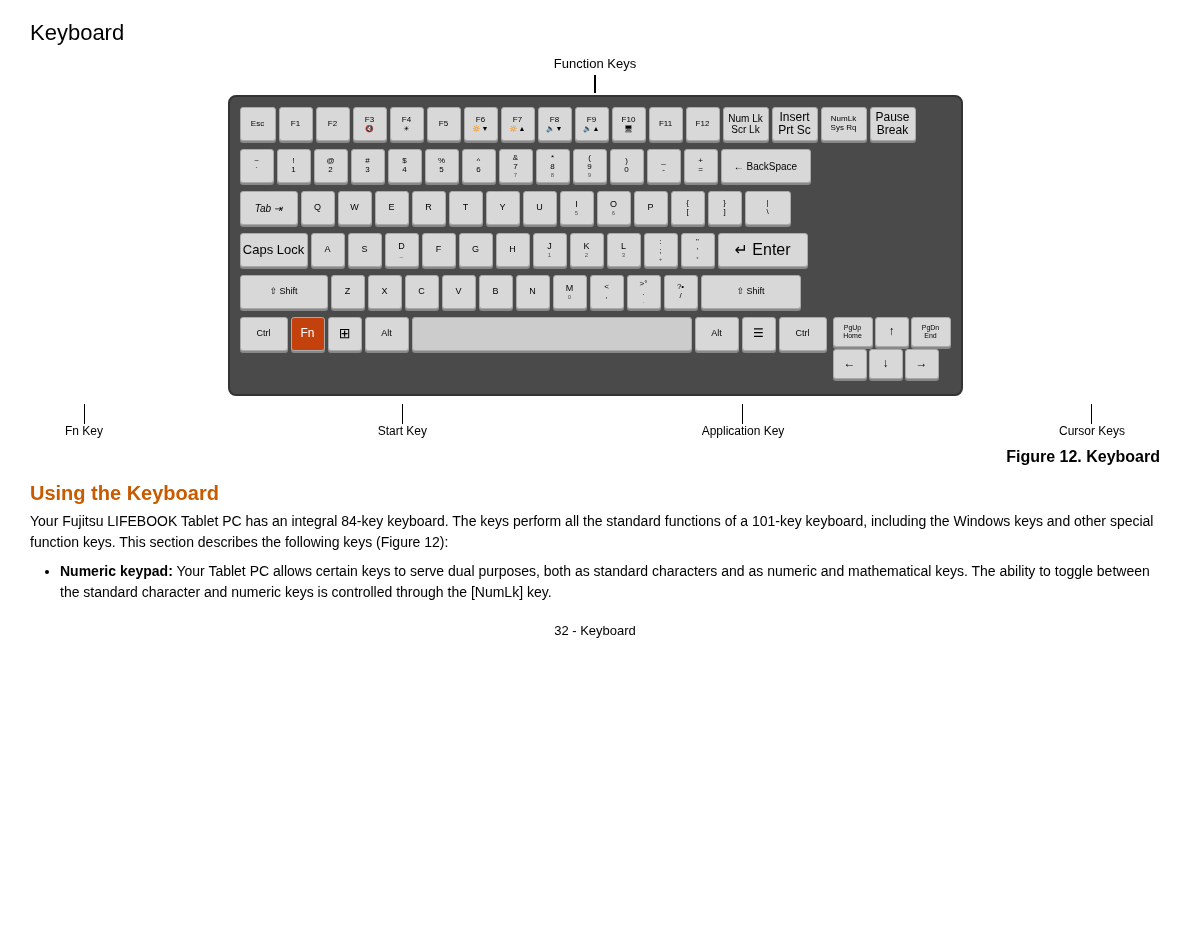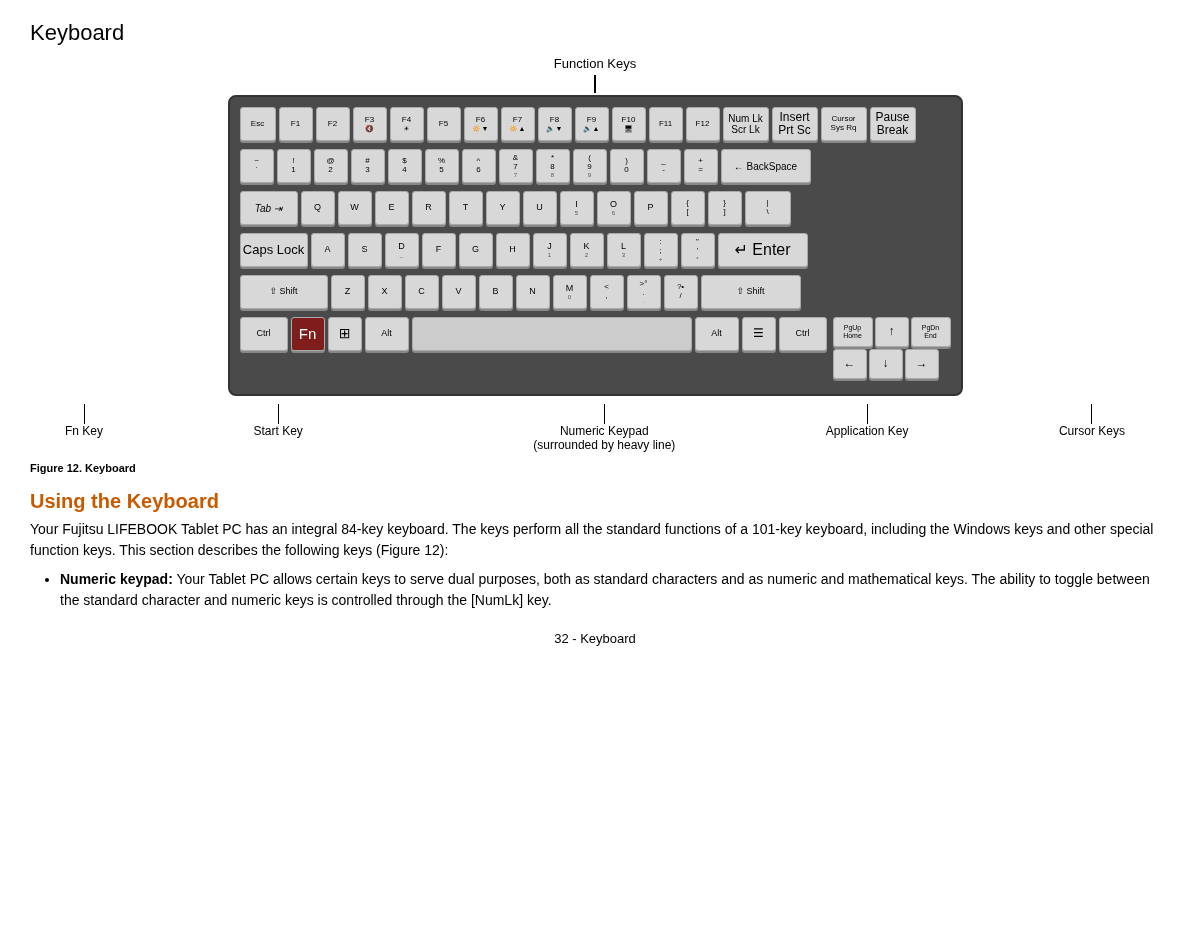--- a/index.html
+++ b/index.html
@@ -69,23 +69,23 @@
     .key.tab { min-width: 58px; font-style: italic; }
     .key.capslock { min-width: 68px; }
     .key.enter-key { min-width: 78px; }
     .key.shift-left { min-width: 88px; }
     .key.shift-right { min-width: 88px; }
     .key.ctrl-key { min-width: 48px; }
     .key.fn-key { min-width: 34px; }
     .key.alt-key { min-width: 44px; }
     .key.space { min-width: 280px; background: #ccc; }
     .figure-caption {
-      text-align: left;
+      text-align: right;
       font-weight: bold;
-      font-size: 11px;
+      font-size: 16px;
       margin: 5px 0 16px;
     }
     .section-heading {
       font-size: 20px;
       font-weight: bold;
       color: #c85a00;
       margin-bottom: 6px;
     }
     .body-text {
       font-size: 14px;
@@ -188,21 +188,21 @@
           </div>
         <div class="key wide" style="font-size:10px;min-width:46px">
             <span>Num Lk</span>
             <span>Scr Lk</span>
           </div>
         <div class="key wide" style="font-size:12px;min-width:46px">
             <span>Insert</span>
             <span>Prt Sc</span>
           </div>
         <div class="key wide" style="font-size:8px;min-width:46px">
-            <span>Cursor</span>
+            <span>NumLk</span>
             <span>Sys Rq</span>
           </div>
         <div class="key wide" style="font-size:12px;min-width:46px">
             <span>Pause</span>
             <span>Break</span>
           </div>
       </div>
 
       <div class="kb-row">
         <div class="key">
@@ -354,21 +354,21 @@
           </div>
         <div class="key">
             <span class="top">?•</span>
             <span class="bot">/</span>
           </div>
         <div class="key shift-right" style="min-width:100px;font-size:9px">⇧ Shift</div>
       </div>
 
       <div class="kb-row">
         <div class="key ctrl-key" style="font-size:9px">Ctrl</div>
-        <div class="key fn-key" style="background:#7f1d1d;color:#fff;font-size:15px">Fn</div>
+        <div class="key fn-key" style="background:#c2410c;color:#fff;font-size:12px">Fn</div>
         <div class="key" style="font-size:14px">⊞</div>
         <div class="key alt-key" style="font-size:9px">Alt</div>
         <div class="key space" style=""></div>
         <div class="key alt-key" style="font-size:9px">Alt</div>
         <div class="key" style="font-size:12px">☰</div>
         <div class="key ctrl-key" style="font-size:9px">Ctrl</div>
 
         <div style="display:flex;flex-direction:column;gap:2px;margin-left:3px">
           <div style="display:flex;gap:2px">
             <div class="key" style="min-width:40px;height:30px;font-size:7px">
@@ -394,24 +394,20 @@
 
   <div style="display:flex;width:100%;justify-content:space-between;margin-top:8px;padding:0 20px;align-items:flex-start;max-width:1100px">
     <div class="kb-label">
       <div class="up-line"></div>
       <span class="kb-label-text">Fn Key</span>
     </div>
     <div class="kb-label">
       <div class="up-line"></div>
       <span class="kb-label-text">Start Key</span>
     </div>
-    <div class="kb-label" style="margin-left:80px">
-      <div class="up-line"></div>
-      <span class="kb-label-text" style="text-align:center">Numeric Keypad<br>(surrounded by heavy line)</span>
-    </div>
     <div class="kb-label">
       <div class="up-line"></div>
       <span class="kb-label-text">Application Key</span>
     </div>
     <div class="kb-label">
       <div class="up-line"></div>
       <span class="kb-label-text">Cursor Keys</span>
     </div>
   </div>
 </div>

